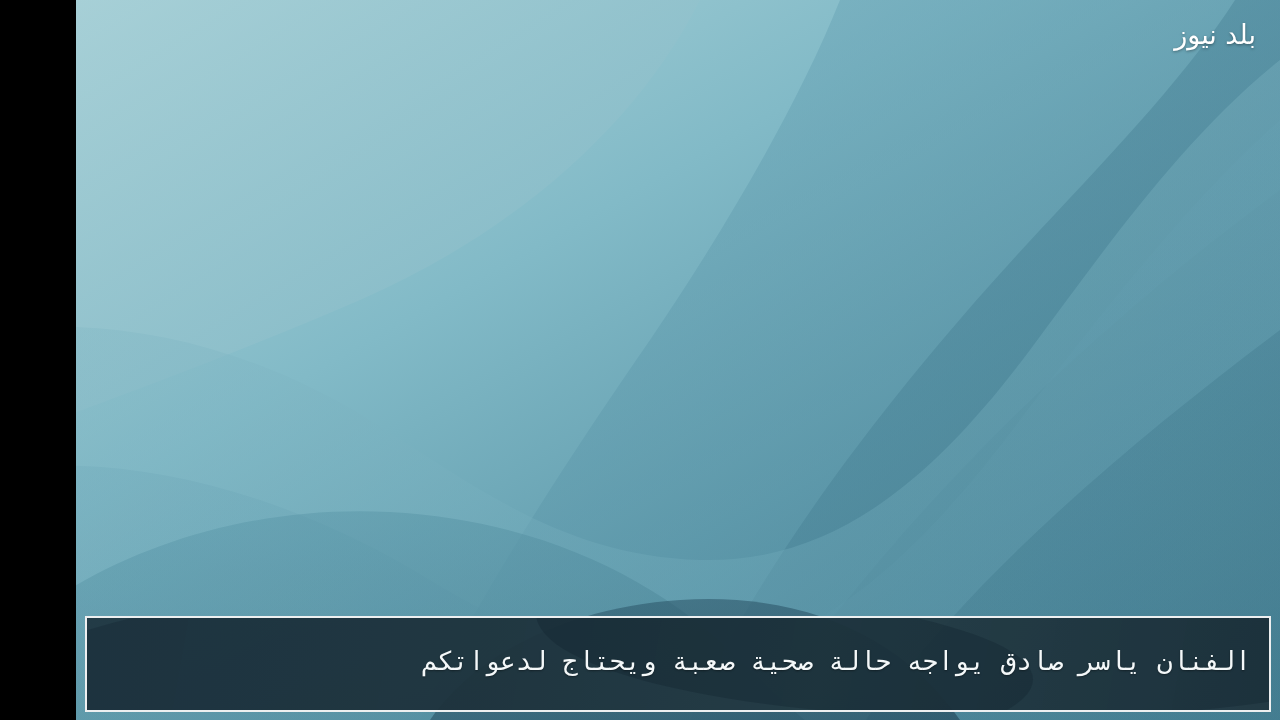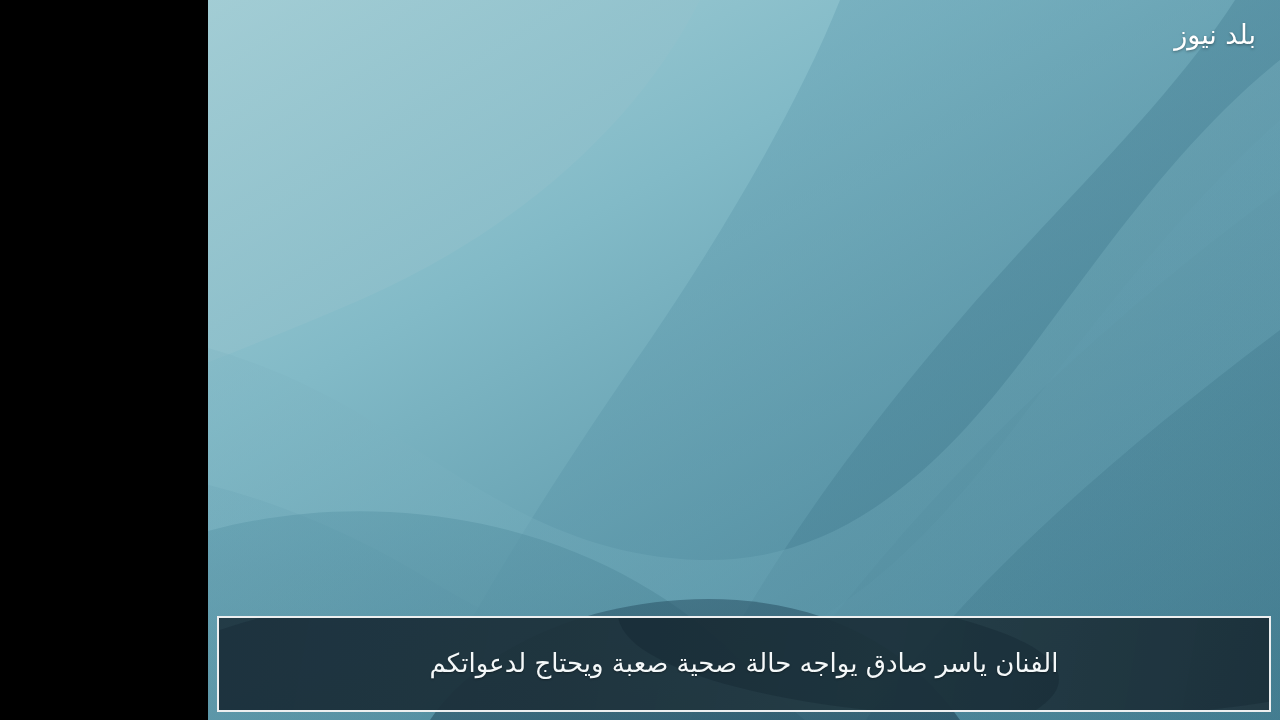--- a/index.html
+++ b/index.html
@@ -3,21 +3,21 @@
 <meta charset="utf-8">
 <title>Balad News</title>
 <style>
   html, body {
     margin: 0;
     padding: 0;
     background: #000;
   }
   #stage {
     position: relative;
-    width: 1072px;
+    width: 1204px;
     height: 720px;
     overflow: hidden;
     font-family: "DejaVu Sans", "Liberation Sans", sans-serif;
     background: #5a93a3;
   }
 
   
   #bg-layer {
     position: absolute;
     inset: 0;
@@ -55,22 +55,22 @@
     height: 96px;
     box-sizing: border-box;
     border: 2px solid rgba(255,255,255,0.92);
     background: linear-gradient(100deg,
         rgba(30,52,63,0.93) 0%,
         rgba(36,58,66,0.92) 34%,
         rgba(44,70,77,0.90) 62%,
         rgba(32,52,62,0.93) 100%);
     display: flex;
     align-items: center;
-    justify-content: center;
     overflow: hidden;
+    font-family: Liberation Mono, monospace;
   }
   #caption-bar::before {
     
     content: "";
     position: absolute;
     left: -6%;
     bottom: -72%;
     width: 86%;
     height: 210%;
     background: rgba(18,34,46,0.30);

